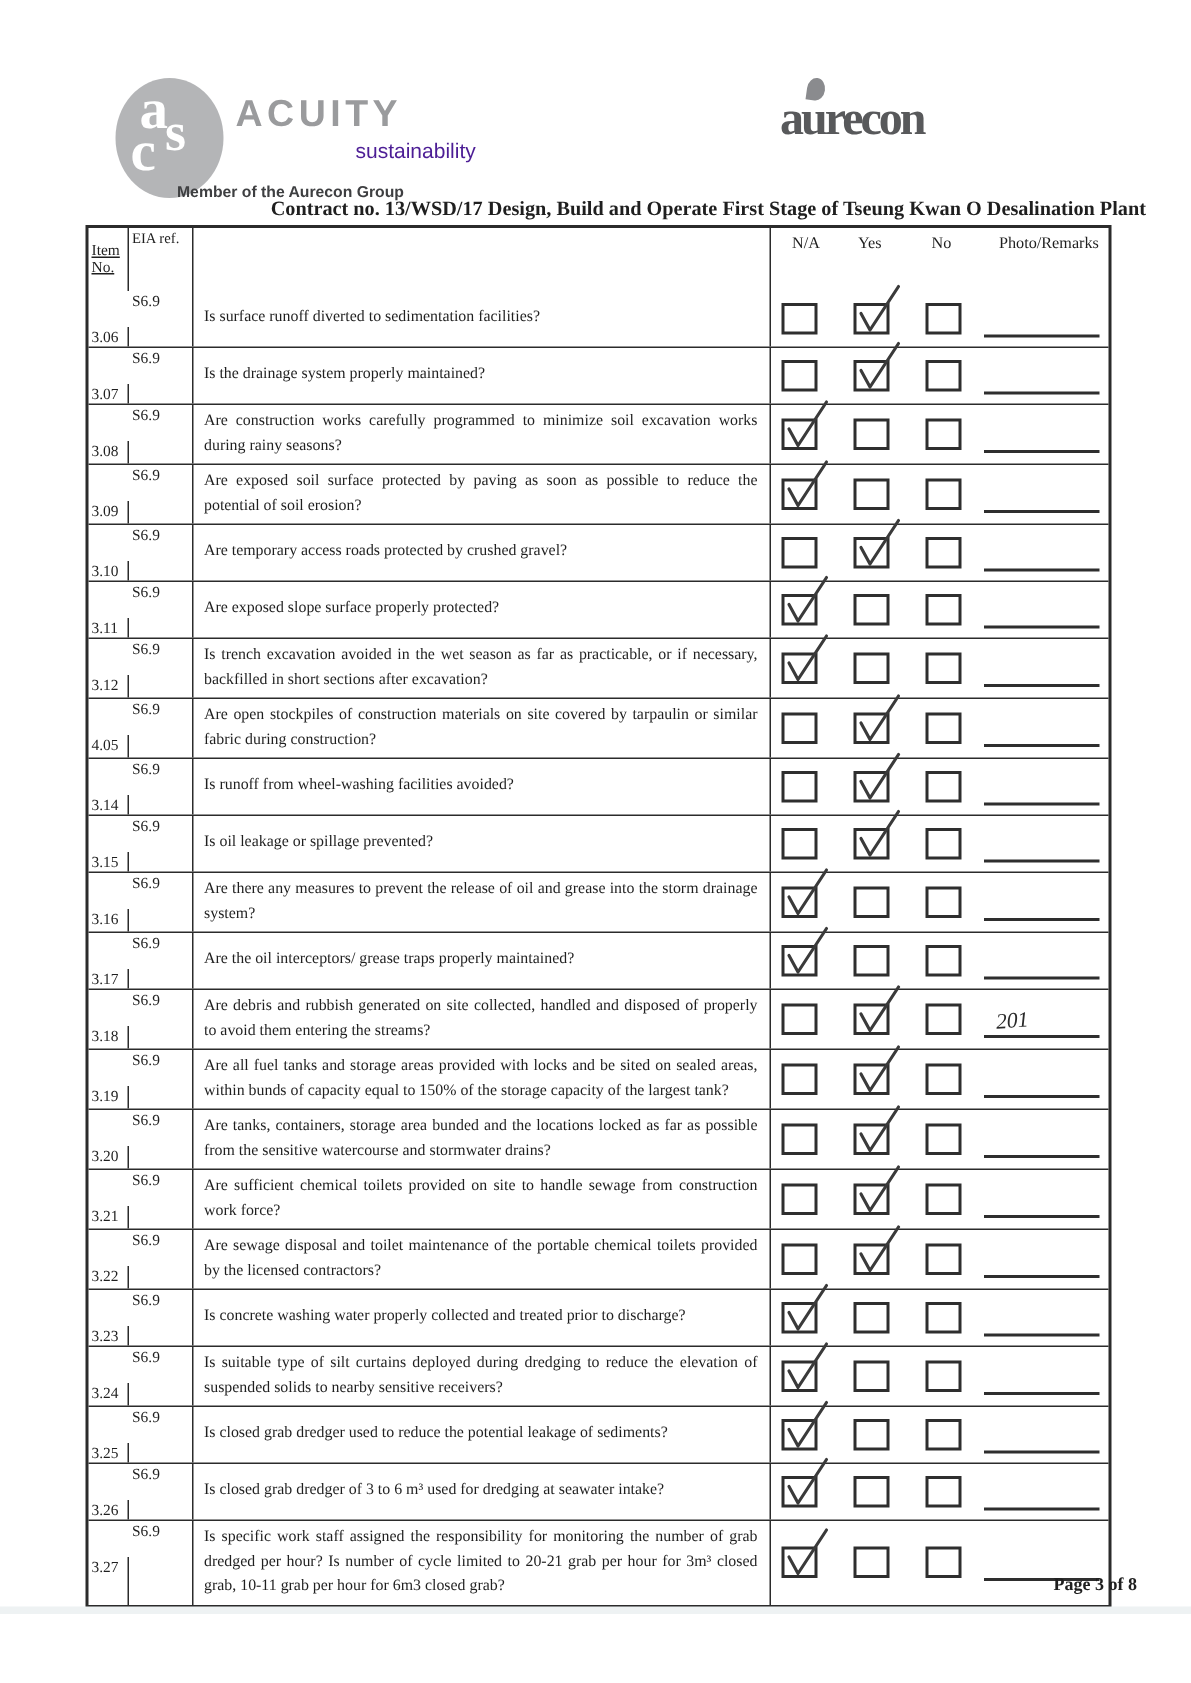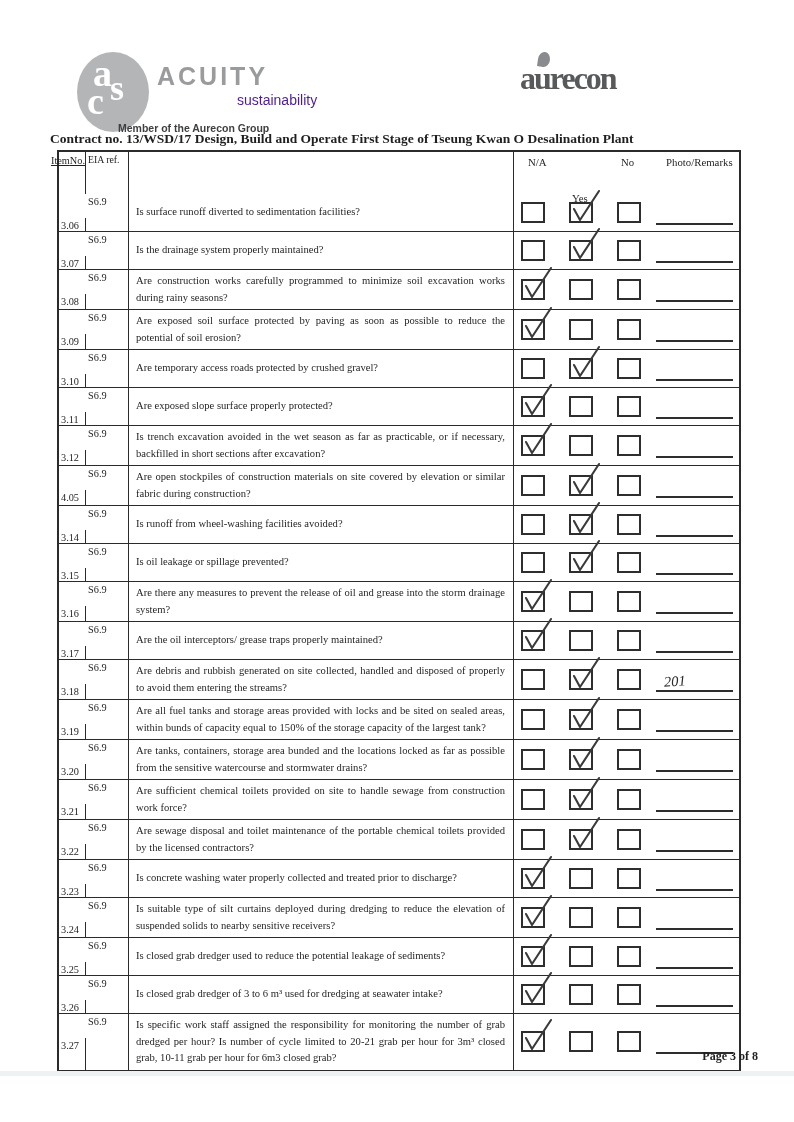--- a/index.html
+++ b/index.html
@@ -25,21 +25,21 @@
   .acuity-name{position:absolute;left:82px;top:12px;font-family:"Liberation Sans",sans-serif;font-weight:bold;font-size:25px;letter-spacing:3px;color:var(--logo-gray);}
   .acuity-sub{position:absolute;left:120px;top:42px;font-family:"Liberation Sans",sans-serif;font-size:14px;color:#4c1d95;margin-left:42px;}
   .acuity-tagline{position:absolute;left:43px;top:72px;font-family:"Liberation Sans",sans-serif;font-weight:bold;font-size:10.5px;color:#3e3f41;}
 
   .aurecon-logo{position:absolute;left:520px;top:52px;width:230px;height:62px;}
   .aurecon-mark{position:absolute;left:18px;top:0px;width:12px;height:15px;background:#8a8b8e;border-radius:55% 55% 55% 0;transform:rotate(8deg);}
   .aurecon-word{position:absolute;left:0;top:10px;font-family:Liberation Serif, serif;font-weight:bold;font-size:32px;letter-spacing:-2px;color:var(--aurecon-gray);line-height:1;}
 
   
   .doc-title{
-    position:absolute;left:50px;right:30px;top:131px;margin:0;text-align:left;
+    position:absolute;left:50px;right:30px;top:131px;margin:0;text-align:right;
     font-size:13.5px;font-weight:bold;font-family:"Liberation Serif",serif;white-space:nowrap;
   }
 
   
   .sheet{position:absolute;left:57px;top:150px;width:680px;border:2px solid var(--border);}
   .row{display:flex;border-top:1.5px solid var(--border);}
   .row:first-child{border-top:none;}
   .c{border-right:1.5px solid var(--border);box-sizing:border-box;}
   .c:last-child{border-right:none;}
   .c.item{width:27px;padding:2px 0 0 2px;font-size:10.3px;margin-top:24px;}
@@ -52,27 +52,27 @@
   .b-na{margin-left:7px;}
   .b-yes{margin-left:24px;}
   .b-no{margin-left:24px;}
   .tick{position:absolute;left:0px;bottom:-3px;width:30px;height:34px;overflow:visible;}
   .tick path{stroke:var(--tick);stroke-width:2.1;fill:none;stroke-linecap:round;stroke-linejoin:round;}
   .remark{flex:1;margin-left:15px;margin-right:6px;height:23px;border-bottom:2px solid #2e2e2e;position:relative;}
   .remark-text{display:none;position:absolute;left:8px;bottom:0px;font-style:italic;font-size:14.5px;transform:rotate(-4deg);color:#2a2a2a;font-family:"Liberation Serif",serif;}
 
   
   .header-row{min-height:42px;}
-  .h-item{width:27px;display:flex;flex-direction:row;justify-content:flex-end;padding:3px 0 3px 2px;font-size:10.3px;text-decoration:underline;}
+  .h-item{width:27px;display:flex;flex-direction:column;justify-content:center;padding:3px 0 3px 2px;font-size:10.3px;text-decoration:underline;}
   .h-eia{width:43px;padding:2px 0 0 2px;font-size:9.8px;}
   .h-q{width:385px;}
   .h-checks{flex:1;position:relative;font-size:10.8px;}
   .h-checks span{position:absolute;top:4px;}
   .h-na{left:14px;}
-  .h-yes{left:58px;margin-top:36px;}
+  .h-yes{left:58px;}
   .h-no{left:107px;}
   .h-rem{left:152px;}
 
   
   .page-footer{position:absolute;top:1049px;right:36px;font-size:12px;font-weight:bold;font-family:"Liberation Serif",serif;}
   .scan-line{position:absolute;left:0;right:0;top:1071px;height:5px;background:#eef2f3;}
 </style>
 </head>
 <body>
 
@@ -249,21 +249,21 @@
       <span class="remark">
         
       </span>
     </div>
   </div>
 
   <div class="row">
     <div class="c item">4.05</div>
     <div class="c eia">S6.9</div>
     <div class="c q">
-      <span class="q-text">Are open stockpiles of construction materials on site covered by elevation or similar fabric during construction?</span>
+      <span class="q-text">Are open stockpiles of construction materials on site covered by tarpaulin or similar fabric during construction?</span>
     </div>
     <div class="c checks">
       <span class="box b-na"></span>
       <span class="box b-yes">
               <svg class="tick" viewBox="0 0 30 34">
                 <path d="M3 19 L9 30 L28 1"></path>
               </svg>
             </span>
       <span class="box b-no"></span>
       <span class="remark">

